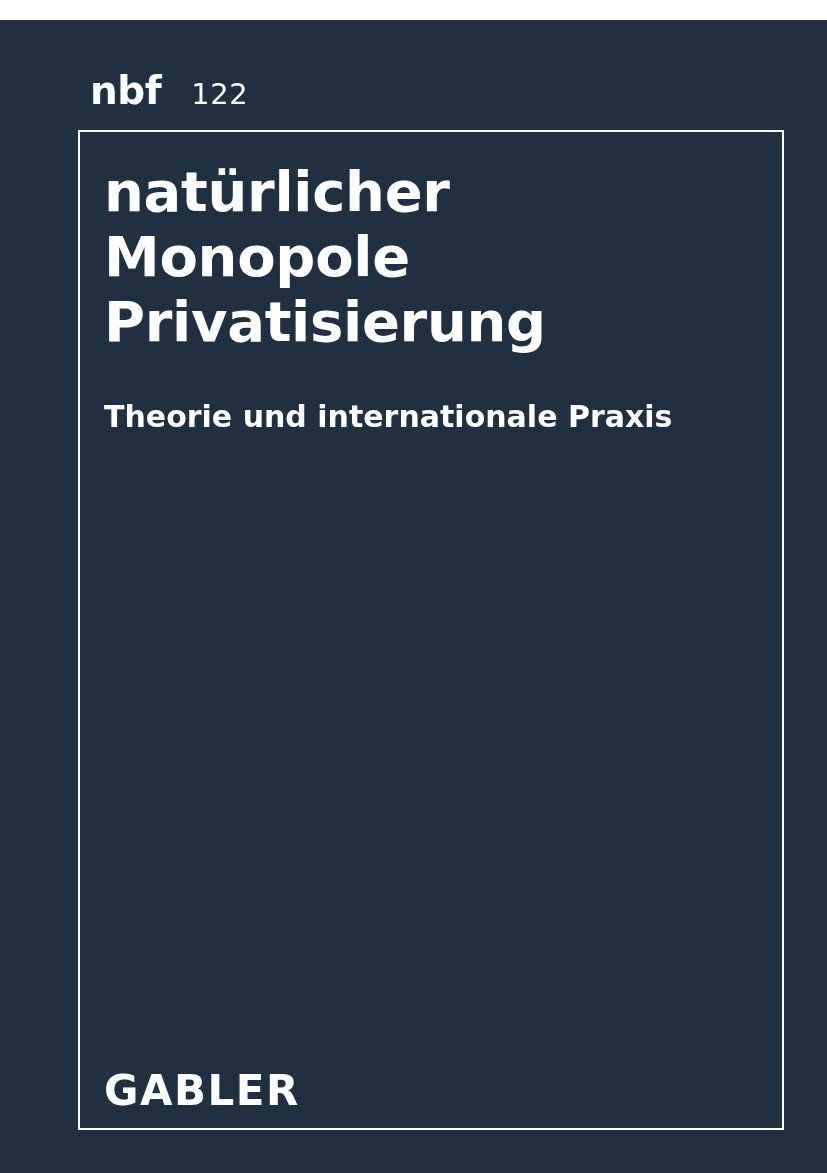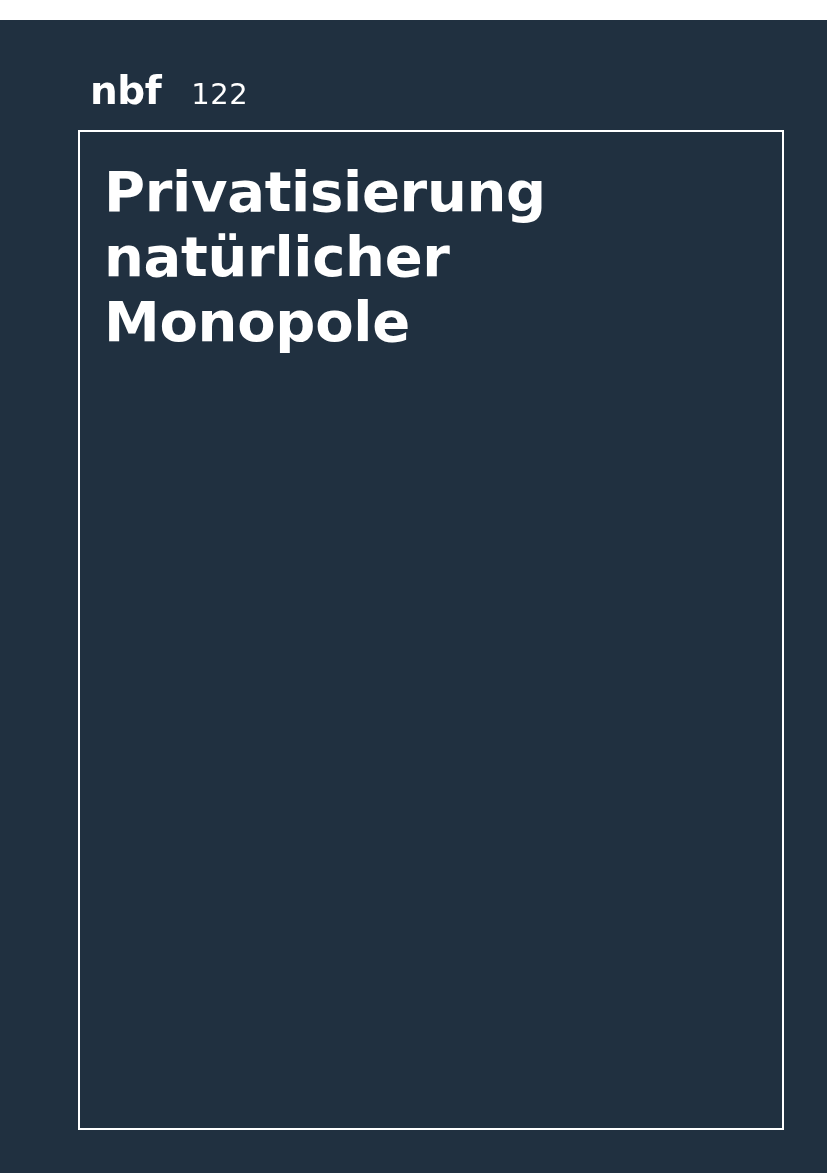--- a/index.html
+++ b/index.html
@@ -119,21 +119,23 @@
 
   <div class="series-line">
     <span class="series-nbf">nbf</span>
     <span class="series-number">122</span>
   </div>
 
   <div class="frame"></div>
 
   <div class="inner">
     <div class="title">
+      <span class="line">natürlicher Monopole</span>
       <span class="line">Privatisierung</span>
-      <span class="line">natürlicher Monopole</span>
     </div>
     <div class="subtitle">
+      <span class="line">Theorie und internationale Praxis</span>
     </div>
   </div>
 
+  <div class="publisher">GABLER</div>
 
 </div>
 
 </body></html>

